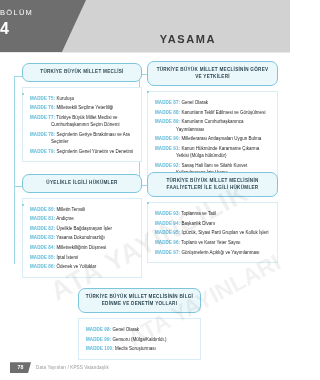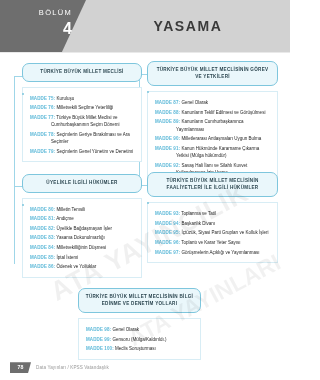--- a/index.html
+++ b/index.html
@@ -19,35 +19,35 @@
     overflow:hidden;
   }
   .header-dark{
     position:absolute;left:0;top:0;
     width:86px;height:52px;
     background:#6e6e6e;
     clip-path:polygon(0 0, 100% 0, 72% 100%, 0 100%);
   }
   .chapter-wrap{
     position:absolute;left:0;top:7px;
-    width:72px;text-align:right;
+    width:72px;text-align:left;
     color:#ffffff;
   }
   .chapter-label{
     font-size:7.5px;letter-spacing:1.3px;font-weight:400;
     line-height:11px;
   }
   .chapter-num{
     font-size:16px;font-weight:700;line-height:19px;margin-top:1px;
   }
   .header-title{
-    position:absolute;left:86px;top:0;
+    position:absolute;left:86px;top:13px;
     width:204px;height:52px;
     display:flex;align-items:center;justify-content:center;
-    font-size:14px;font-weight:700;letter-spacing:1.6px;
+    font-size:11px;font-weight:700;letter-spacing:1.6px;
     color:#3a3a3a;
   }
   .header-rule{
     position:absolute;left:0;top:52px;width:290px;height:1px;
     background:#e9e9e9;
   }
 
   
   .watermark{
     position:absolute;left:40px;top:175px;

